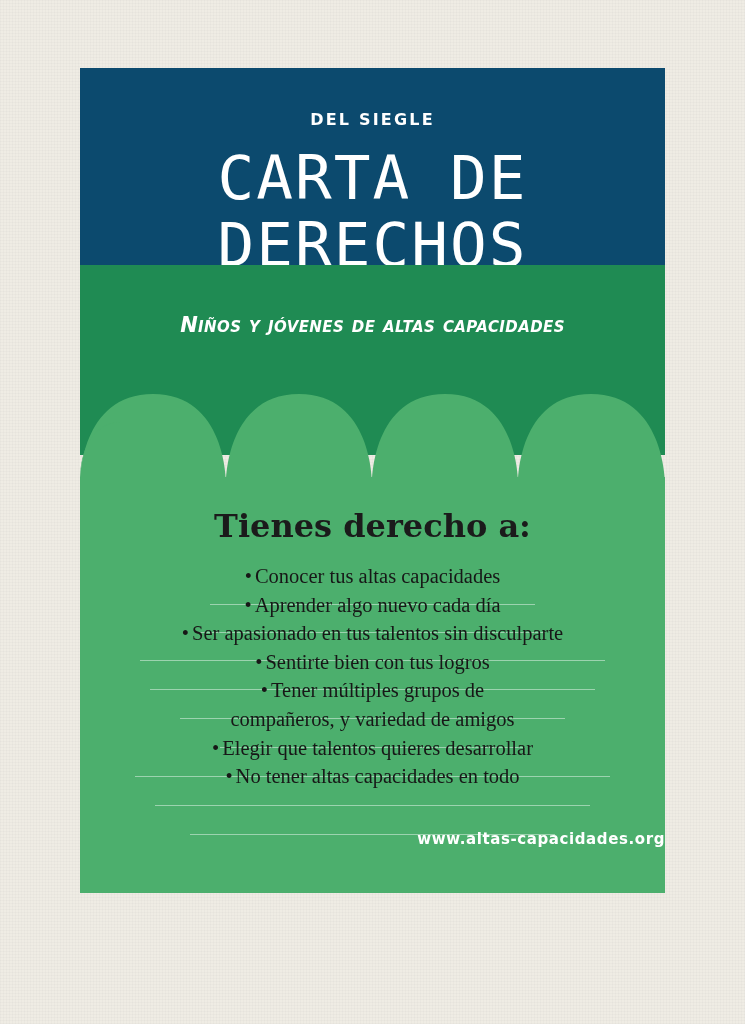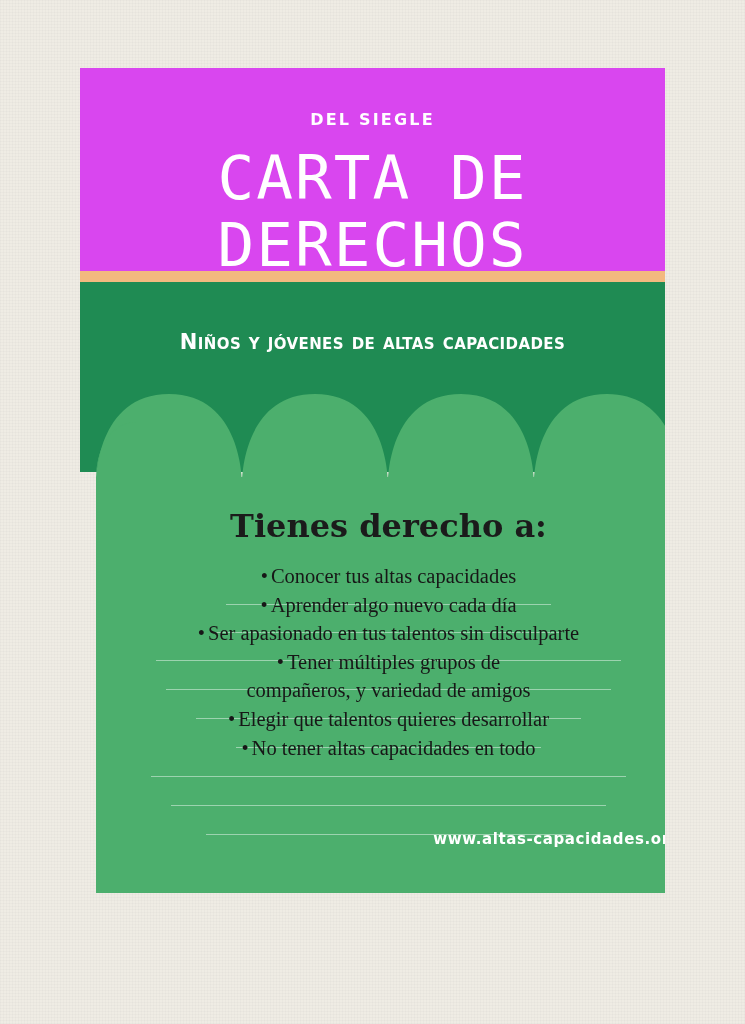--- a/index.html
+++ b/index.html
@@ -34,21 +34,21 @@
     overflow: hidden;
     box-shadow: 0 0 0 rgba(0,0,0,0);
   }
 
   
   .header-band {
     position: absolute;
     left: 0; top: 0;
     width: 100%;
     height: 203px;
-    background: #d946ef;
+    background: #0c4a6e;
   }
   .kicker {
     position: absolute;
     top: 42px;
     left: 0;
     width: 100%;
     text-align: center;
     color: #ffffff;
     font-family: "DejaVu Sans", sans-serif;
     font-size: 16px;
@@ -76,43 +76,44 @@
     top: 203px;
     width: 100%;
     height: 11px;
     background: #f3b97f;
   }
 
   
   .subtitle-band {
     position: absolute;
     left: 0;
-    top: 214px;
+    top: 197px;
     width: 100%;
     height: 190px;
     background: #1f8b53;
+    font-style: italic;
   }
   .subtitle {
     position: absolute;
     top: 48px;
     left: 0;
     width: 100%;
     text-align: center;
     color: #ffffff;
     font-family: "DejaVu Sans", sans-serif;
     font-size: 21px;
     font-weight: bold;
     letter-spacing: 0.4px;
     font-variant: small-caps;
   }
 
   
   .body-band {
     position: absolute;
-    left: 16px;
+    left: 0;
     top: 314px;
     width: 100%;
     height: 511px;
     background: transparent;
   }
   .scallop-svg {
     position: absolute;
     left: 0; top: 0;
     width: 100%;
     height: 511px;
@@ -229,20 +230,21 @@
       <div class="hairline" style="left:55px;  top:394px; width:475px;"></div>
       <div class="hairline" style="left:75px;  top:423px; width:435px;"></div>
       <div class="hairline" style="left:110px; top:452px; width:365px;"></div>
 
       <div class="list-heading">Tienes derecho a:</div>
 
       <ul class="rights-list">
         <li><span class="bullet">•</span><span>Conocer tus altas capacidades</span></li>
         <li><span class="bullet">•</span><span>Aprender algo nuevo cada día</span></li>
         <li><span class="bullet">•</span><span>Ser apasionado en tus talentos sin disculparte</span></li>
+        <li><span class="bullet">•</span><span>Sentirte bien con tus logros</span></li>
         <li class="wrapped" style="padding:0 130px;"><span class="bullet">•</span><span>Tener múltiples grupos de compañeros, y variedad de amigos</span></li>
         <li><span class="bullet">•</span><span>Elegir que talentos quieres desarrollar</span></li>
         <li><span class="bullet">•</span><span>No tener altas capacidades en todo</span></li>
       </ul>
 
       <div class="site-url">www.altas-capacidades.org</div>
     </div>
   </div>
 
 </div>

